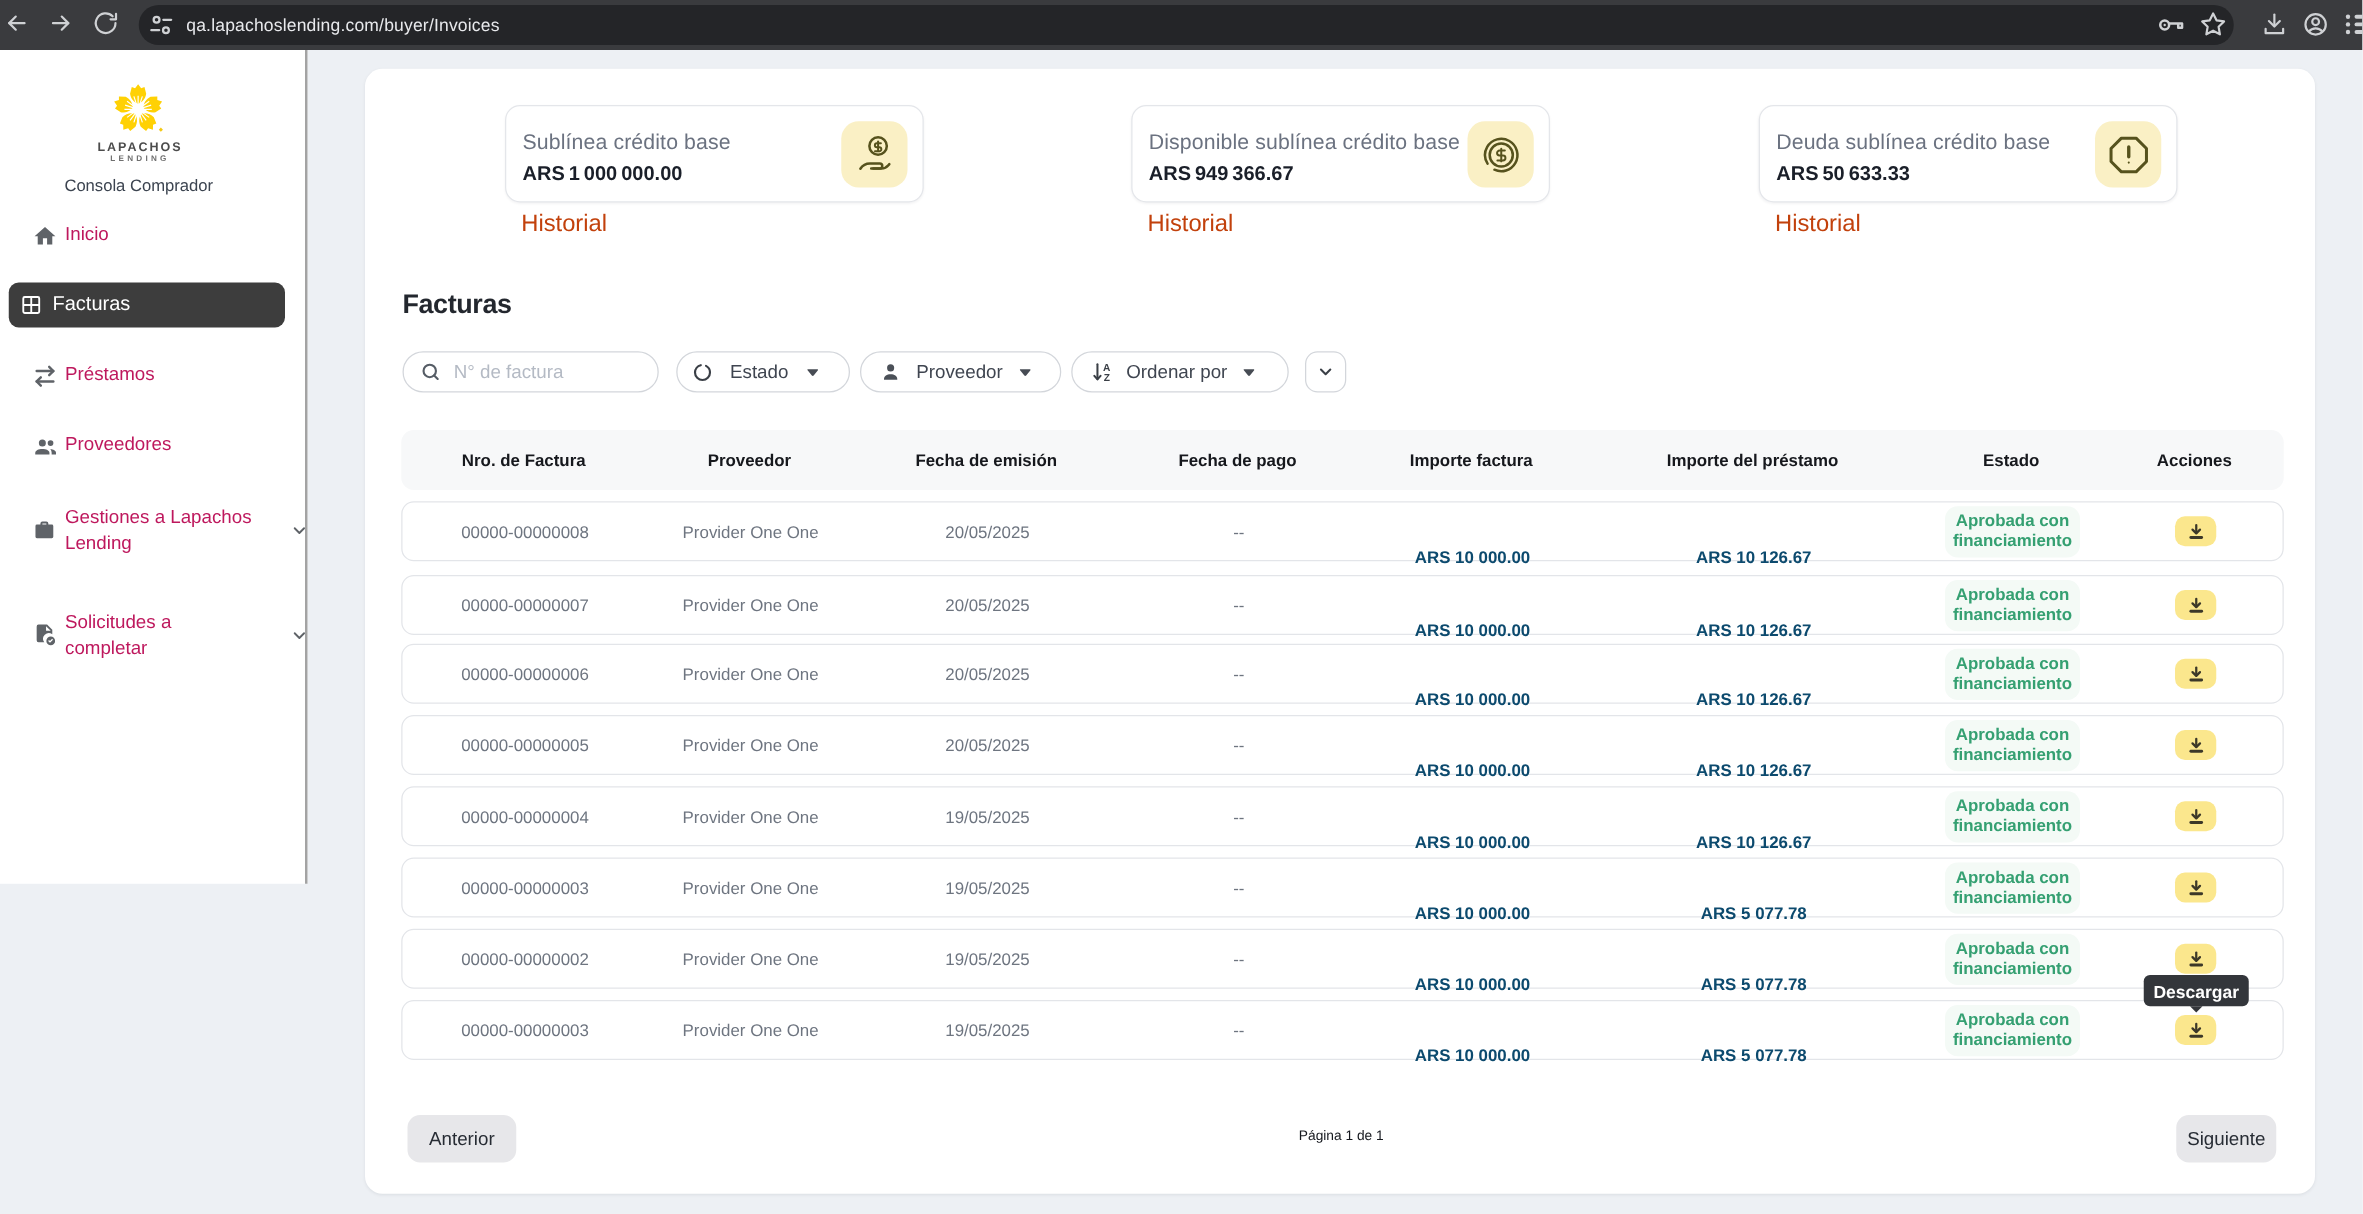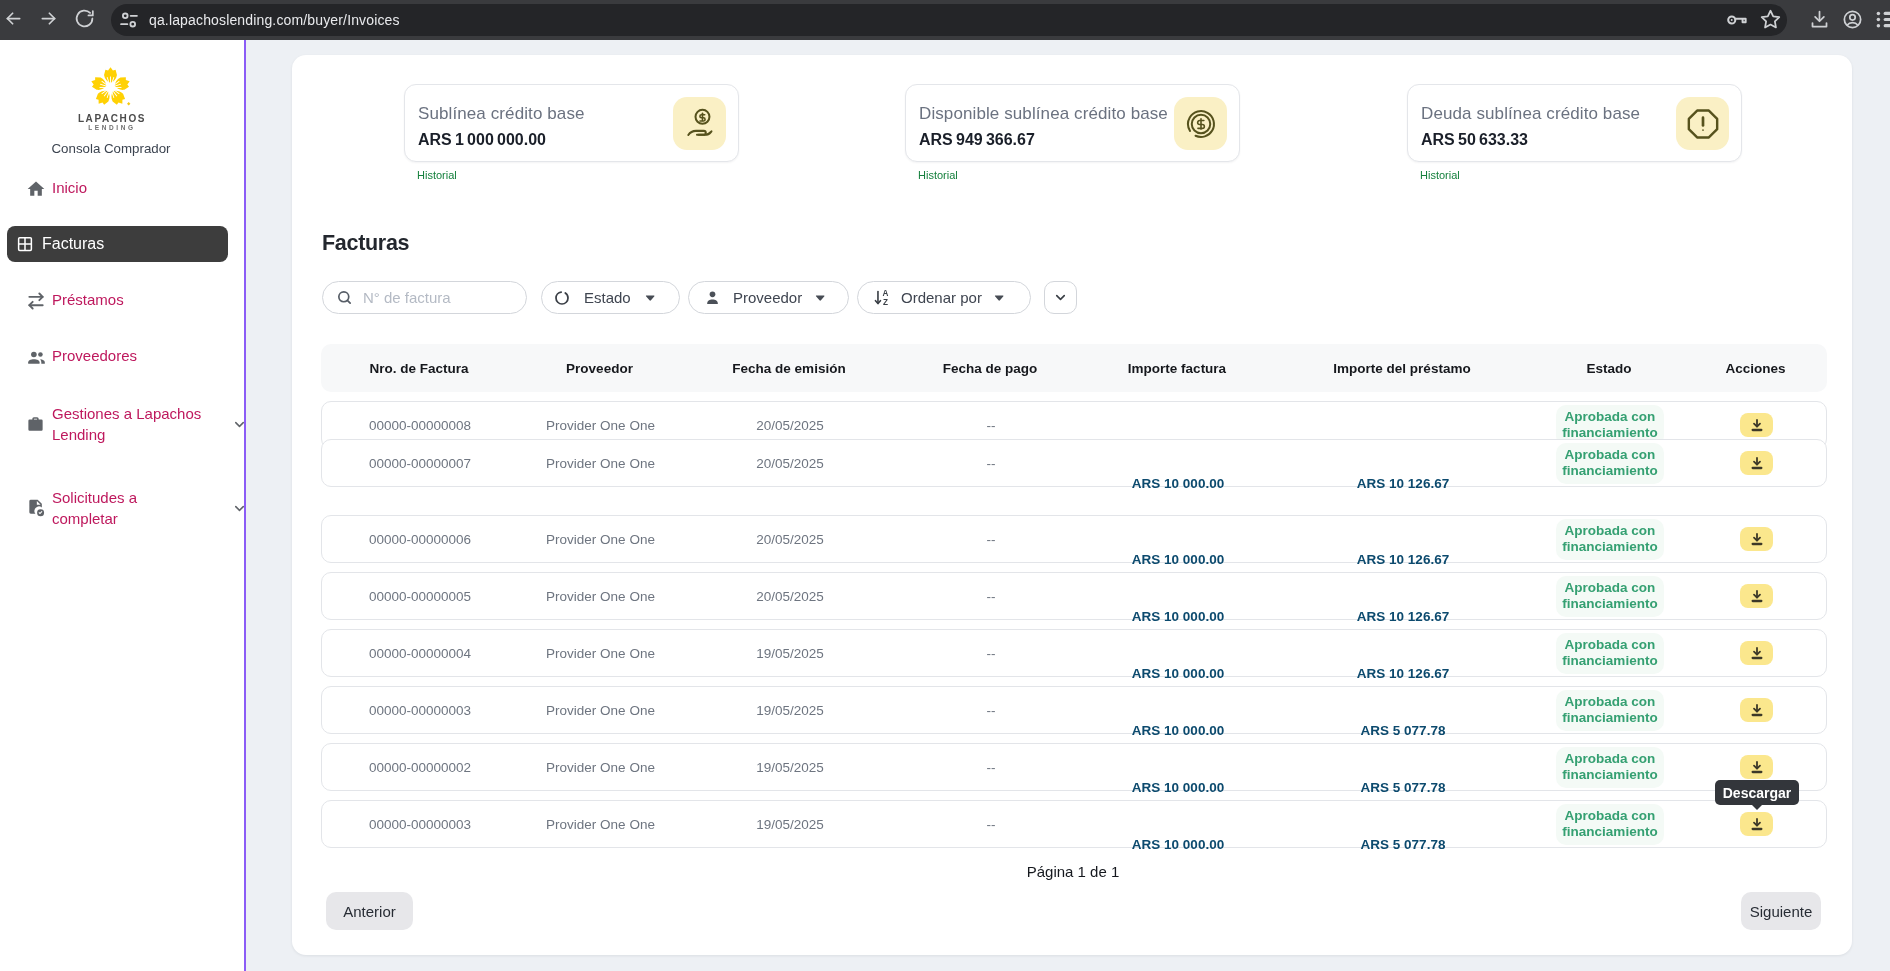--- a/index.html
+++ b/index.html
@@ -4,57 +4,57 @@
 * { margin:0; padding:0; box-sizing:border-box; }
 html,body { width:1890px; height:971px; font-family:"Liberation Sans", sans-serif; background:#edf0f4; overflow:hidden; position:relative; }
 
 
 #topbar { position:absolute; left:0; top:0; width:1890px; height:40px; background:#3a3b3e; }
 #urlpill { position:absolute; left:111px; top:4px; width:1676px; height:32px; background:#242528; border-radius:16px; }
 .navic { position:absolute; top:8px; }
 #urltext { position:absolute; left:149px; top:11px; font-size:14px; line-height:18px; color:#e9eaed; letter-spacing:0.15px; }
 
 
-#sidebar { position:absolute; left:0; top:40px; width:246px; height:931px; background:#fff; border-right:2px solid #8b5cf6; }
+#sidebar { position:absolute; left:0; top:40px; width:246px; height:667px; background:#fff; border-right:2px solid #a3a3a3; }
 #logotxt { position:absolute; left:0; top:73px; width:224px; text-align:center; color:#4c4c4c; font-weight:bold; font-size:10px; letter-spacing:1.6px; }
 #logotxt2 { position:absolute; left:0; top:84px; width:224px; text-align:center; color:#6f6f6f; font-weight:bold; font-size:6.5px; letter-spacing:2.6px; }
 #consola { position:absolute; left:0; top:101px; width:222px; text-align:center; color:#3c4450; font-size:13.3px; }
 .nav { position:absolute; left:26px; width:210px; color:#be185d; font-size:15px; }
 .navtext { display:inline-block; margin-left:26px; vertical-align:top; }
 #active { position:absolute; left:7px; top:186px; width:221px; height:36px; background:#3d3d3d; border-radius:8px; }
 .chev { position:absolute; left:206px; }
 
 
 #panel { position:absolute; left:292px; top:55px; width:1560px; height:900px; background:#fff; border-radius:14px; box-shadow:0 1px 3px rgba(16,24,40,.08); }
 .card { position:absolute; top:29px; width:335px; height:78px; background:#fff; border:1px solid #e4e6ea; border-radius:12px; box-shadow:0 1px 2px rgba(16,24,40,.05); }
 .cardtitle { position:absolute; left:13px; top:19px; font-size:17px; font-weight:500; color:#6b7280; letter-spacing:0.1px; }
 .cardval { position:absolute; left:13px; top:46px; font-size:16px; font-weight:bold; color:#1a1f29; }
 .cardicon { position:absolute; right:12px; top:12px; width:53px; height:53px; background:#faf0c5; border-radius:14px; display:flex; align-items:center; justify-content:center; }
-.hist { position:absolute; font-size:11px; color:#15803d;text-align:center; }
+.hist { position:absolute; font-size:19px; color:#c2410c;text-align:center; }
 #h1 { position:absolute; left:30px; top:176px; font-size:21.5px; font-weight:600; color:#23272e; letter-spacing:-0.3px; }
 
 
 .pill { position:absolute; top:226px; height:33px; border:1.5px solid #d3d6db; border-radius:17px; background:#fff; display:flex; align-items:center; }
 .pilltext { font-size:15px; color:#3f4550; }
 .ph { color:#b4bac4; }
 
 
 .thead { position:absolute; left:29px; top:289px; width:1506px; height:48px; background:#f7f8f9; border-radius:10px; display:flex; align-items:center; }
 .thead .c { font-weight:bold; color:#16181d; }
 .row { position:absolute; left:29px; width:1506px; height:48px; background:#fff; border:1px solid #e3e5e9; border-radius:10px; display:flex; align-items:center; }
 .c { text-align:center; font-size:13.5px; color:#6e7580; flex:none; }
 .c1 { width:196px; } .c2 { width:165px; } .c3 { width:214px; } .c4 { width:188px; }
 .c5 { width:186px; } .c6 { width:264px; } .c7 { width:150px; } .c8 { width:143px; }
 .amt { font-weight:600; color:#0c4a6e;margin-top:40px; }
 .status { display:inline-block; background:#f4faf6; color:#35a072; font-weight:600; font-size:13.5px; line-height:16.5px; padding:4px 6px; border-radius:10px; }
 .dlbtn { display:inline-flex; width:33px; height:24px; background:#fbe78d; border-radius:8px; align-items:center; justify-content:center; }
 
 
 .pgbtn { position:absolute; top:837px; height:38px; background:#e7e7ea; border-radius:10px; font-size:15px; font-weight:500; color:#272c34; display:flex; align-items:center; justify-content:center; }
-#pginfo { position:absolute; top:808px; left:681px; width:200px; text-align:center; font-size:15px; font-weight:500; color:#15181e; }
+#pginfo { position:absolute; top:848px; left:681px; width:200px; text-align:center; font-size:11px; font-weight:500; color:#15181e; }
 
 
 #tooltip { position:absolute; left:1423px; top:725px; width:84px; height:25px; background:#33363b; border-radius:5px; color:#fff; font-size:14px; font-weight:bold; display:flex; align-items:center; justify-content:center; }
 #tooltip:after { content:""; position:absolute; left:50%; top:100%; margin-left:-5px; border:5px solid transparent; border-top-color:#33363b; }
 </style></head>
 <body>
 
 <div id="topbar">
   <svg class="navic" style="left:3px" width="21" height="21" viewBox="0 0 24 24" fill="none" stroke="#cfd1d4" stroke-width="2" stroke-linecap="round" stroke-linejoin="round">
       <path d="M19 12H5"></path>
@@ -293,21 +293,21 @@
     <div class="c c6 amt">ARS 10 126.67</div>
     <div class="c c7"><span class="status">Aprobada con<br>financiamiento</span></div>
     <div class="c c8"><span class="dlbtn">
           <svg width="16" height="16" viewBox="0 0 24 24" fill="none" stroke="#3c3828" stroke-width="2.7" stroke-linecap="round" stroke-linejoin="round">
             <path d="M12 4.5v9.5"></path>
             <path d="m7.5 10 4.5 4.5L16.5 10"></path>
             <path d="M5.5 19.5h13" stroke-width="3.4"></path>
           </svg>
         </span></div>
   </div>
-  <div class="row" style="top:384px">
+  <div class="row" style="top:405px">
     <div class="c c1">00000-00000007</div>
     <div class="c c2">Provider One One</div>
     <div class="c c3">20/05/2025</div>
     <div class="c c4">--</div>
     <div class="c c5 amt">ARS 10 000.00</div>
     <div class="c c6 amt">ARS 10 126.67</div>
     <div class="c c7"><span class="status">Aprobada con<br>financiamiento</span></div>
     <div class="c c8"><span class="dlbtn">
           <svg width="16" height="16" viewBox="0 0 24 24" fill="none" stroke="#3c3828" stroke-width="2.7" stroke-linecap="round" stroke-linejoin="round">
             <path d="M12 4.5v9.5"></path>

